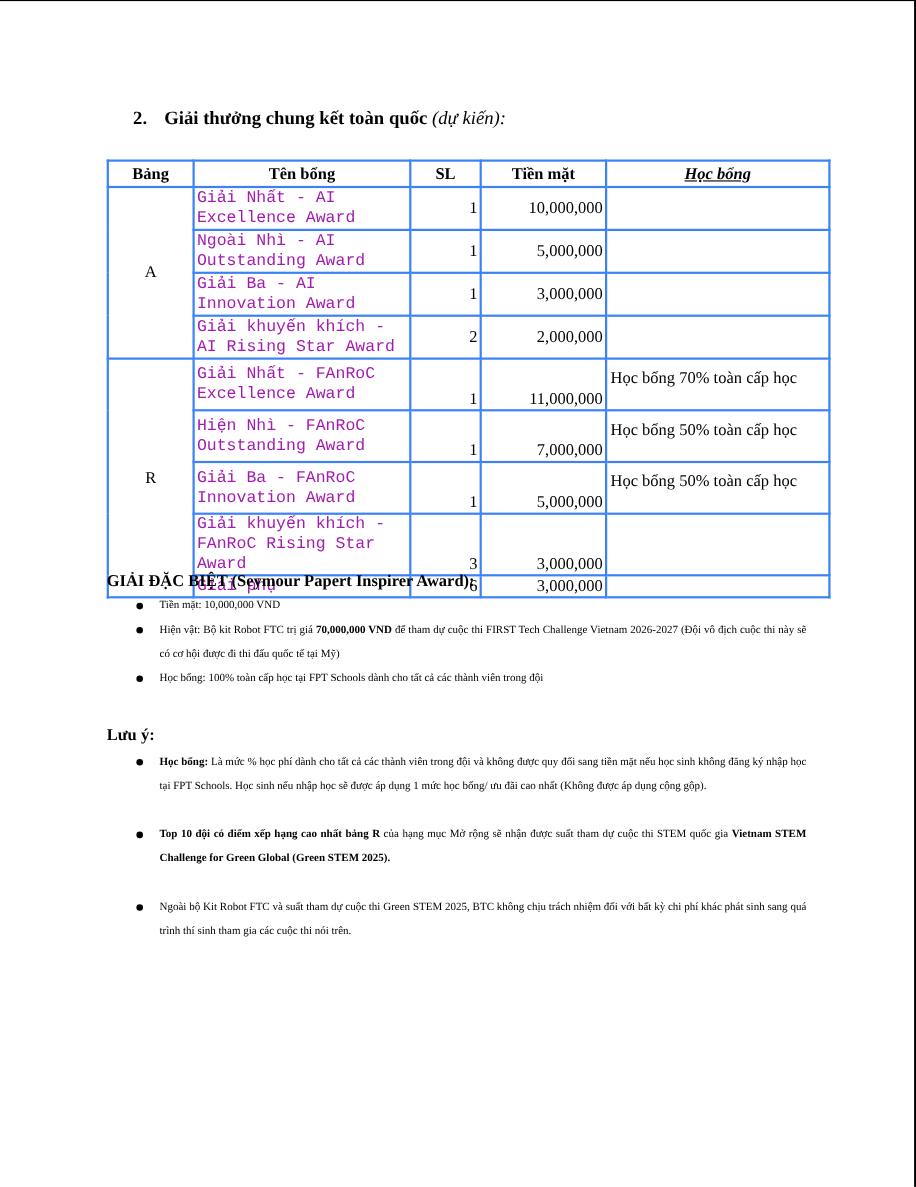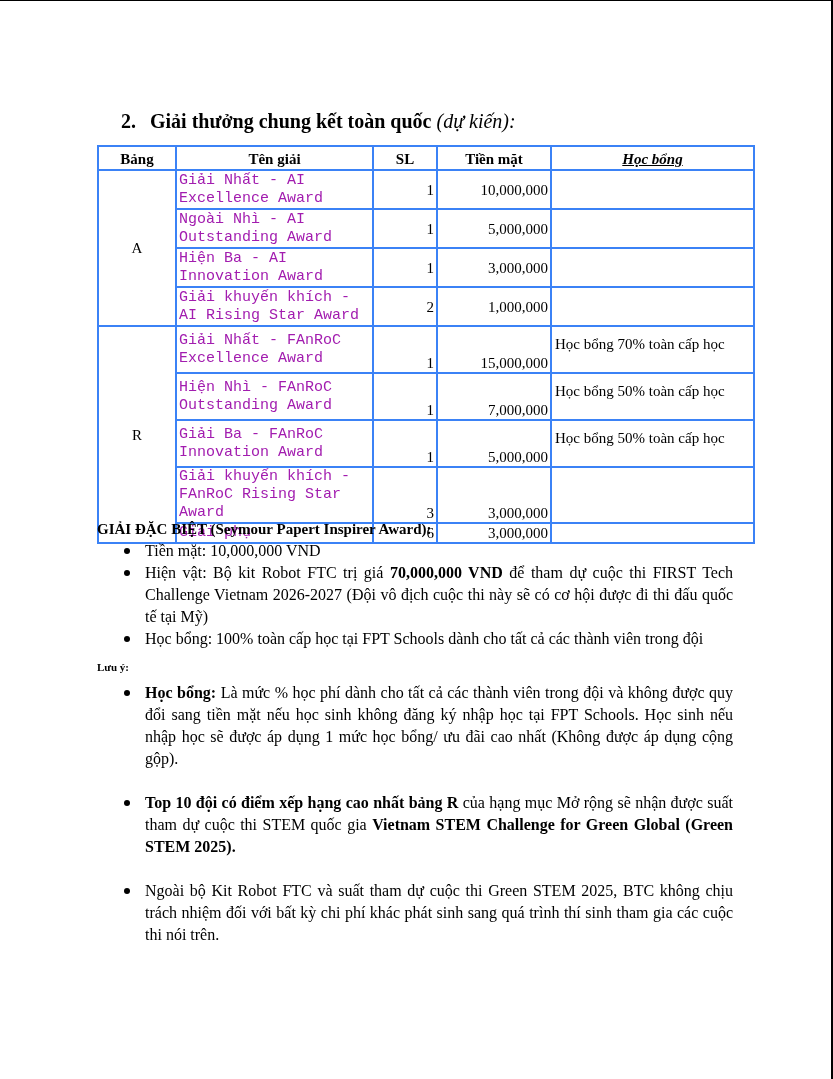--- a/index.html
+++ b/index.html
@@ -6,21 +6,21 @@
   body {
     width: 833px; height: 1079px; position: relative; overflow: hidden;
     font-family: "Liberation Serif", "DejaVu Serif", serif;
     color: #000;
   }
   .page-border-top { position: absolute; left: 0; top: 0; width: 833px; height: 1px; background: #000; }
   .page-border-right { position: absolute; right: 0; top: 0; width: 2px; height: 1079px; background: #000; }
 
   .section-heading {
     position: absolute; left: 121px; top: 98px;
-    font-size: 20px; font-weight: bold; white-space: nowrap; margin-top: 12px;
+    font-size: 17px; font-weight: bold; white-space: nowrap;
   }
   .section-heading .num { display: inline-block; width: 24px; }
   .section-heading .note { font-weight: normal; font-style: italic; }
 
   table.awards {
     position: absolute; left: 97px; top: 145px;
     border-collapse: collapse; table-layout: fixed;
     font-size: 15px; line-height: 18px;
   }
   table.awards td, table.awards th {
@@ -37,27 +37,27 @@
   tr.rR td { height: 37px; }
   tr.rR td.qty, tr.rR td.cash { vertical-align: bottom; }
   tr.rR td.sch { vertical-align: top; padding-top: 8px; padding-left: 3px; margin-left: 44px; }
   tr.rS td { height: 18px; }
 
   .special-title {
     position: absolute; left: 97px; top: 521px;
     font-size: 15px; font-weight: bold; white-space: nowrap;
   }
   ul.blist { list-style: none; margin: 0; padding: 0; position: absolute; }
-  ul.blist li { position: relative; padding-left: 24px; font-size: 16px; line-height: 22px; text-align: justify; }
+  ul.blist li { position: relative; padding-left: 24px; font-size: 10px; line-height: 22px; text-align: justify; }
   ul.blist li .dot {
     position: absolute; left: 3px; top: 8px; width: 6px; height: 6px; border-radius: 50%; background: #000;
   }
   .special-list { left: 121px; top: 540px; width: 612px; }
 
-  .note-title { position: absolute; left: 97px; top: 661px; font-size: 11px; font-weight: bold; }
+  .note-title { position: absolute; left: 97px; top: 661px; font-size: 15px; font-weight: bold; }
   .notes-list { left: 121px; top: 682px; width: 612px; }
   .notes-list li { margin-bottom: 22px; }
   b { font-weight: bold; }
 </style>
 </head>
 <body>
 
 <div class="page-border-top"></div>
 <div class="page-border-right"></div>
 
@@ -71,57 +71,57 @@
   <colgroup>
       <col class="c1">
       <col class="c2">
       <col class="c3">
       <col class="c4">
       <col class="c5">
     </colgroup>
   <thead>
     <tr>
       <th>Bảng</th>
-      <th>Tên giải</th>
+      <th>Tên bổng</th>
       <th>SL</th>
       <th>Tiền mặt</th>
       <th class="hb">Học bổng</th>
     </tr>
   </thead>
   <tbody>
     <tr class="rA">
       <td class="group" rowspan="4">A</td>
       <td class="name">Giải Nhất - AI Excellence Award</td>
       <td class="qty">1</td>
       <td class="cash">10,000,000</td>
       <td class="sch"></td>
     </tr>
     <tr class="rA">
       <td class="name">Ngoài Nhì - AI Outstanding Award</td>
       <td class="qty">1</td>
       <td class="cash">5,000,000</td>
       <td class="sch"></td>
     </tr>
     <tr class="rA">
-      <td class="name">Hiện Ba - AI Innovation Award</td>
+      <td class="name">Giải Ba - AI Innovation Award</td>
       <td class="qty">1</td>
       <td class="cash">3,000,000</td>
       <td class="sch"></td>
     </tr>
     <tr class="rA">
       <td class="name">Giải khuyến khích - AI Rising Star Award</td>
       <td class="qty">2</td>
-      <td class="cash">1,000,000</td>
+      <td class="cash">2,000,000</td>
       <td class="sch"></td>
     </tr>
     <tr class="rR">
       <td class="group" rowspan="5">R</td>
       <td class="name">Giải Nhất - FAnRoC Excellence Award</td>
       <td class="qty">1</td>
-      <td class="cash">15,000,000</td>
+      <td class="cash">11,000,000</td>
       <td class="sch">Học bổng 70% toàn cấp học</td>
     </tr>
     <tr class="rR">
       <td class="name">Hiện Nhì - FAnRoC Outstanding Award</td>
       <td class="qty">1</td>
       <td class="cash">7,000,000</td>
       <td class="sch">Học bổng 50% toàn cấp học</td>
     </tr>
     <tr class="rR">
       <td class="name">Giải Ba - FAnRoC Innovation Award</td>

